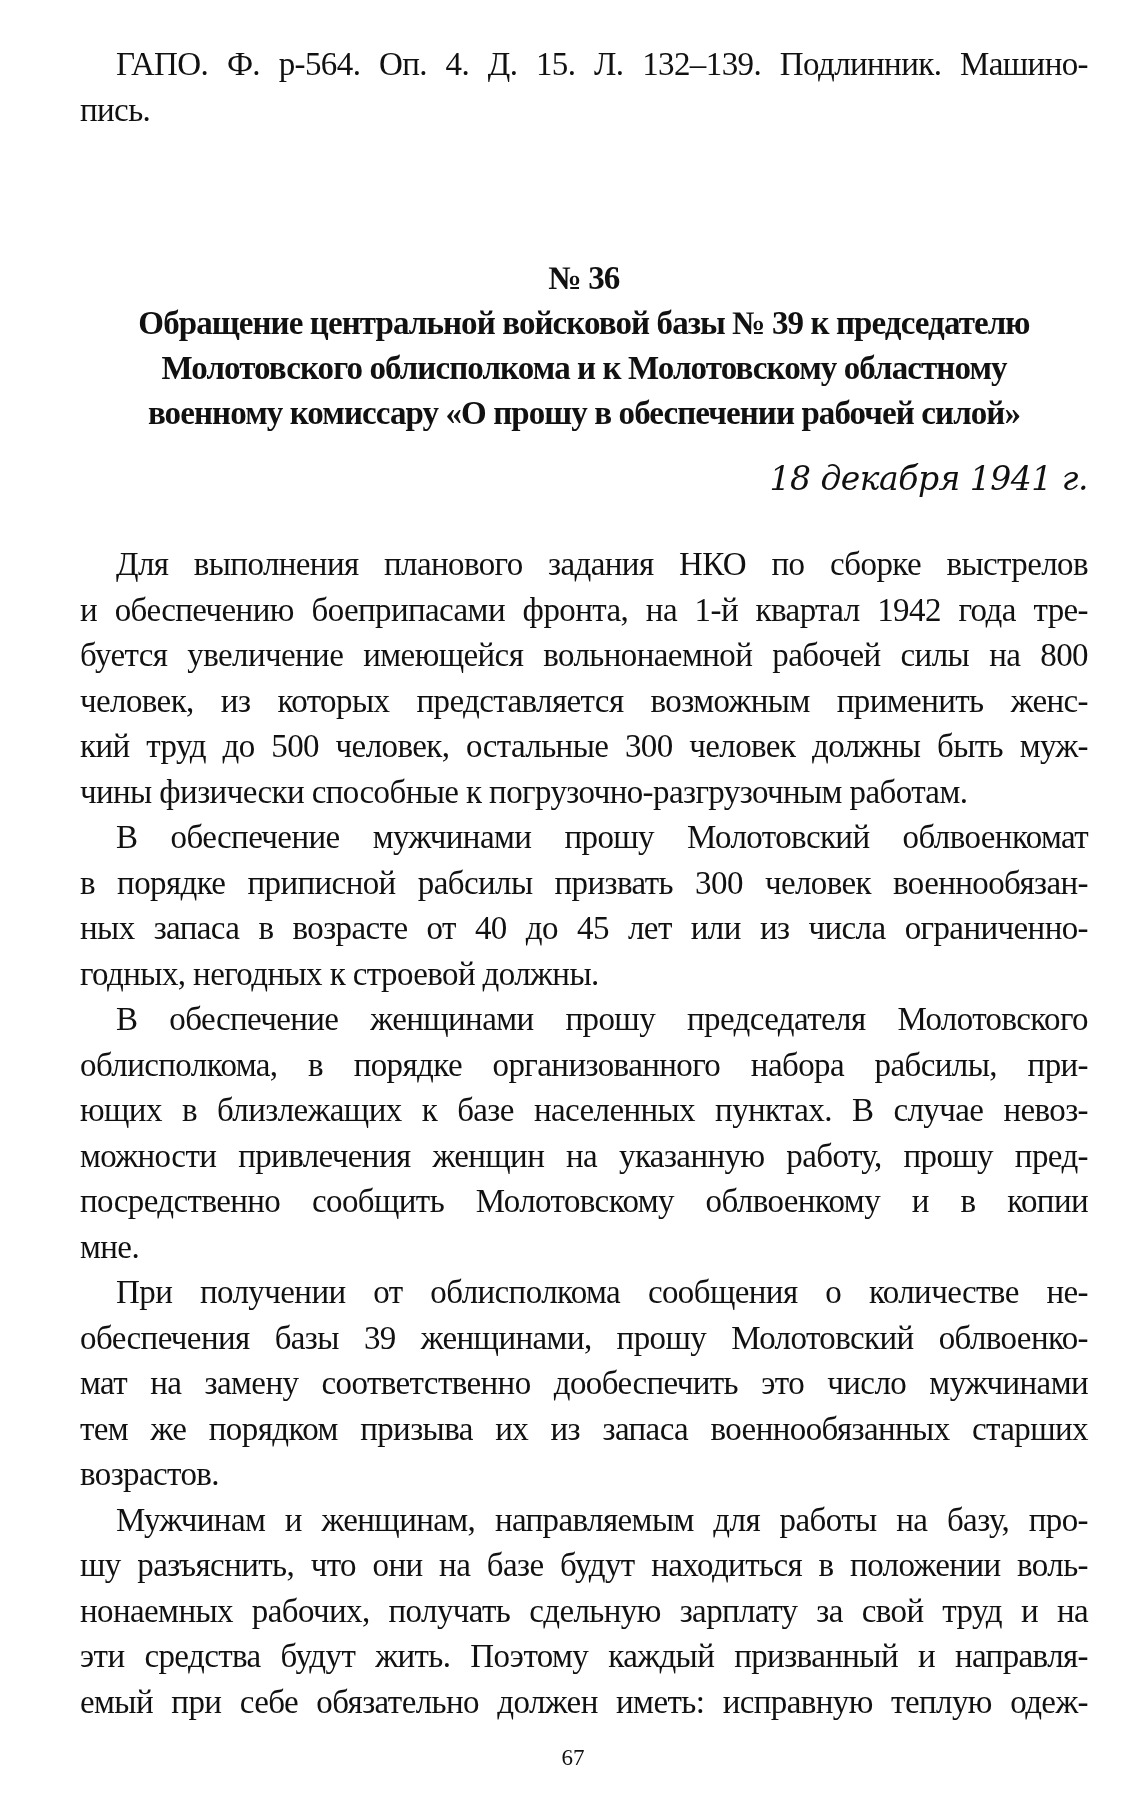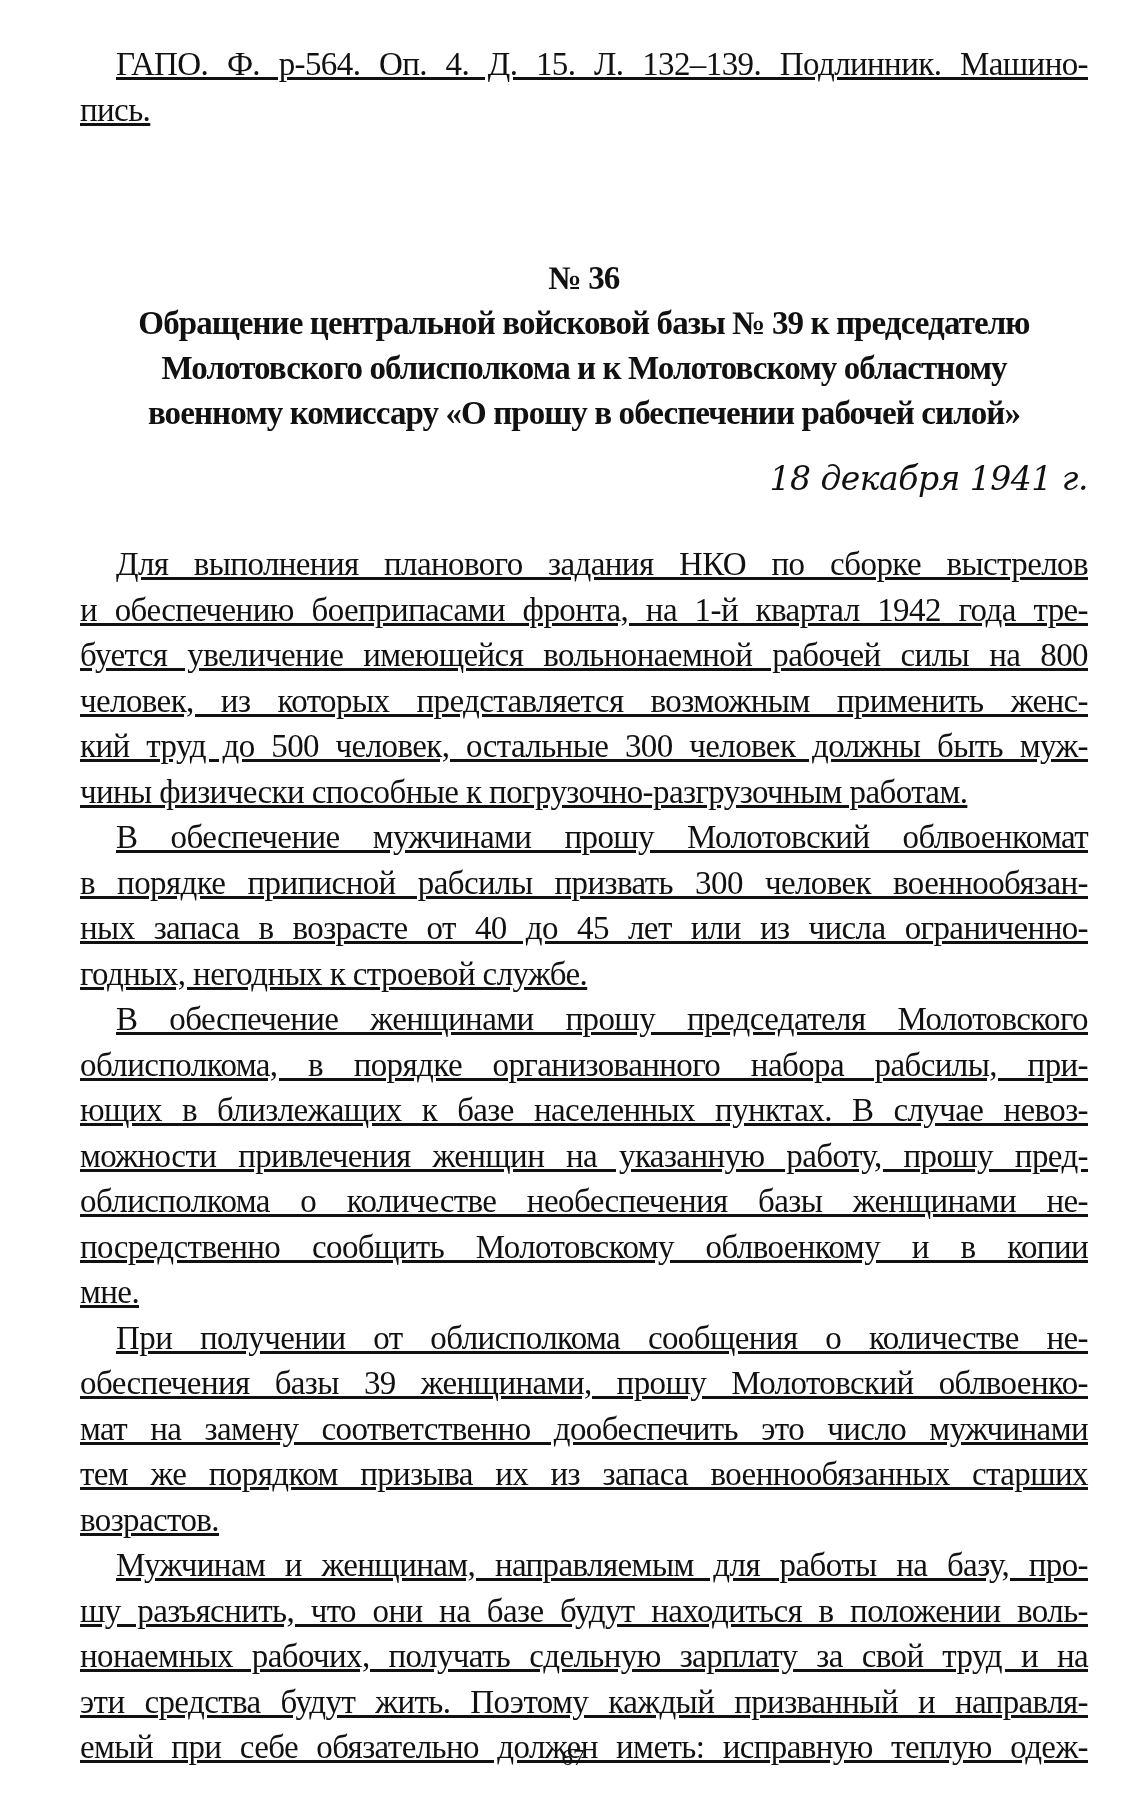--- a/index.html
+++ b/index.html
@@ -28,21 +28,20 @@
     }
     .line {
       display: block;
       height: 45.5px;
       line-height: 45.5px;
       font-size: 33px;
       white-space: nowrap;
       text-align: justify;
       text-align-last: justify;
       letter-spacing: -0.6px;
-      text-decoration: underline;
     }
     .line.last {
       text-align-last: left;
     }
     .line.indent {
       padding-left: 36px;
     }
     .source {
       top: 42px;
     }
@@ -111,29 +110,28 @@
       <span class="line">буется увеличение имеющейся вольнонаемной рабочей силы на 800</span>
       <span class="line">человек, из которых представляется возможным применить женс-</span>
       <span class="line">кий труд до 500 человек, остальные 300 человек должны быть муж-</span>
       <span class="line last">чины физически способные к погрузочно-разгрузочным работам.</span>
     </div>
 
     <div>
       <span class="line indent">В обеспечение мужчинами прошу Молотовский облвоенкомат</span>
       <span class="line">в порядке приписной рабсилы призвать 300 человек военнообязан-</span>
       <span class="line">ных запаса в возрасте от 40 до 45 лет или из числа ограниченно-</span>
-      <span class="line last">годных, негодных к строевой службе.</span>
+      <span class="line last">годных, негодных к строевой должны.</span>
     </div>
 
     <div>
       <span class="line indent">В обеспечение женщинами прошу председателя Молотовского</span>
       <span class="line">облисполкома, в порядке организованного набора рабсилы, при-</span>
       <span class="line">ющих в близлежащих к базе населенных пунктах. В случае невоз-</span>
       <span class="line">можности привлечения женщин на указанную работу, прошу пред-</span>
-      <span class="line">облисполкома о количестве необеспечения базы женщинами не-</span>
       <span class="line">посредственно сообщить Молотовскому облвоенкому и в копии</span>
       <span class="line last">мне.</span>
     </div>
 
     <div>
       <span class="line indent">При получении от облисполкома сообщения о количестве не-</span>
       <span class="line">обеспечения базы 39 женщинами, прошу Молотовский облвоенко-</span>
       <span class="line">мат на замену соответственно дообеспечить это число мужчинами</span>
       <span class="line">тем же порядком призыва их из запаса военнообязанных старших</span>
       <span class="line last">возрастов.</span>

